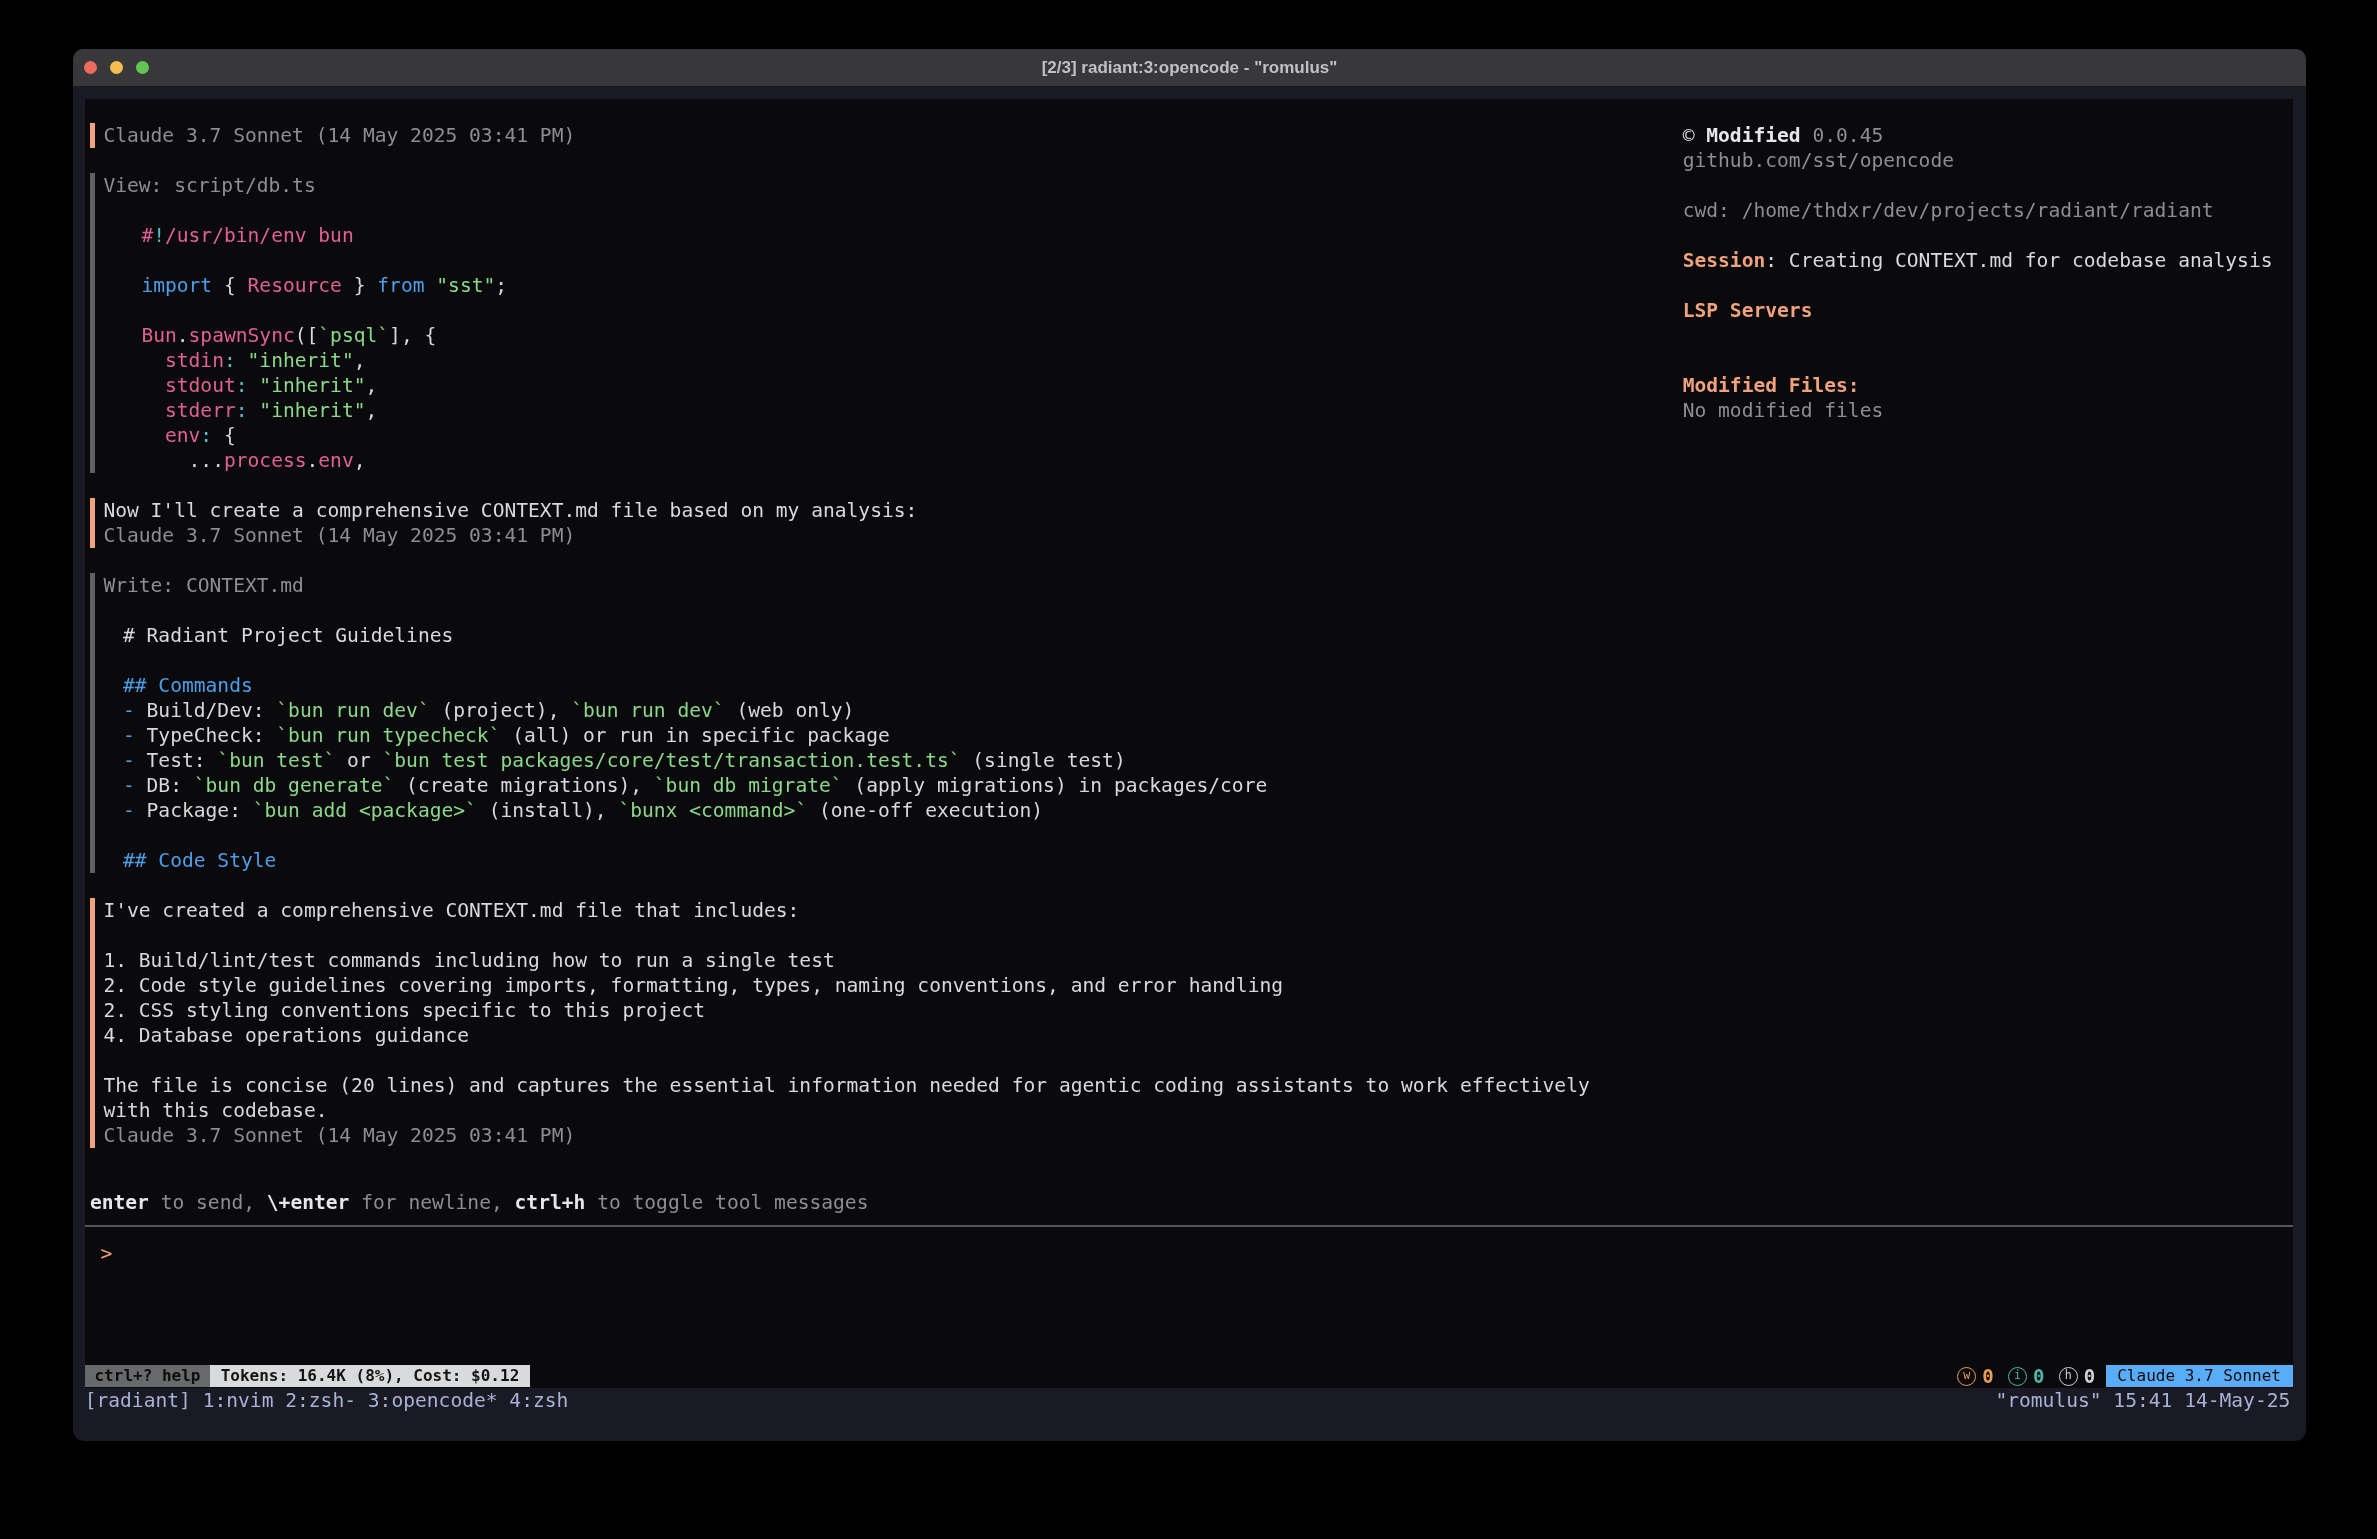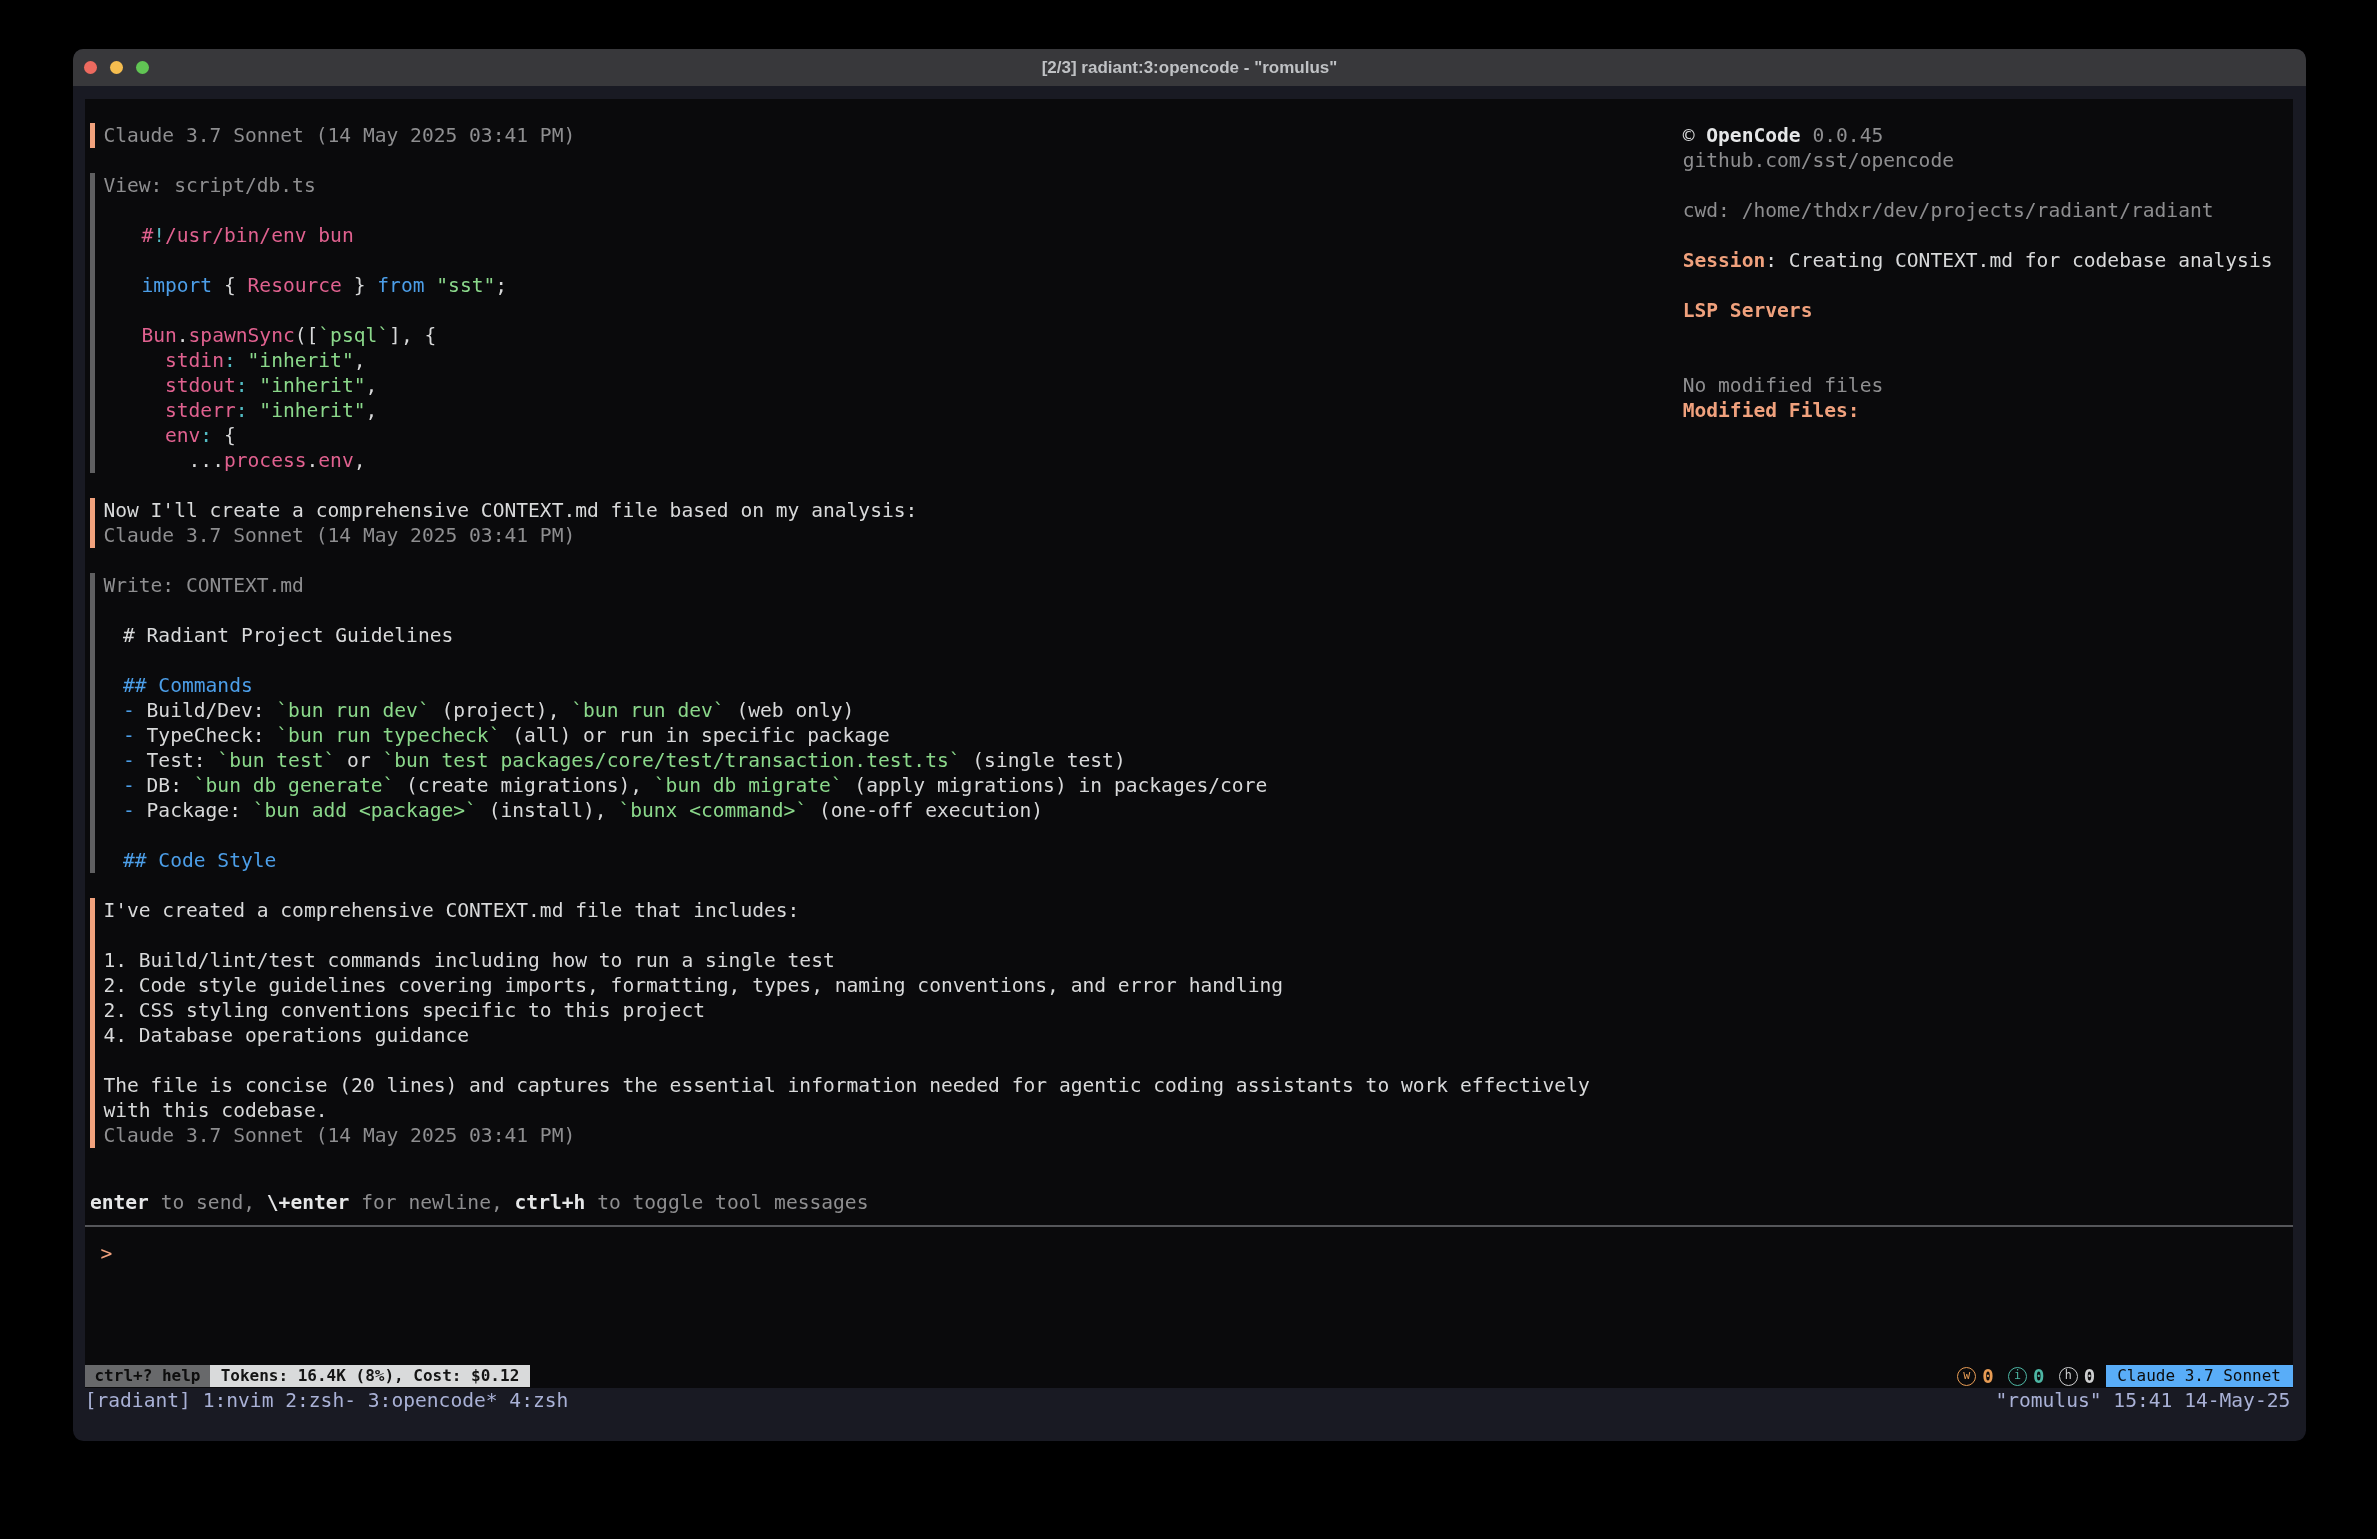--- a/index.html
+++ b/index.html
@@ -104,32 +104,32 @@
           <div class="line"><span class="c-w">2. CSS styling conventions specific to this project</span></div>
           <div class="line"><span class="c-w">4. Database operations guidance</span></div>
           <div class="line"></div>
           <div class="line"><span class="c-w">The file is concise (20 lines) and captures the essential information needed for agentic coding assistants to work effectively</span></div>
           <div class="line"><span class="c-w">with this codebase.</span></div>
           <div class="line"><span class="c-g">Claude 3.7 Sonnet (14 May 2025 03:41 PM)</span></div>
         </div>
       </div>
 
     <div id="sidebar">
-        <div class="line"><span class="c-w">© </span><span class="c-wb">OpenCode</span><span class="c-g"> 0.0.45</span></div>
+        <div class="line"><span class="c-w">© </span><span class="c-wb">Modified</span><span class="c-g"> 0.0.45</span></div>
         <div class="line"><span class="c-g">github.com/sst/opencode</span></div>
         <div class="line"></div>
         <div class="line"><span class="c-g">cwd: /home/thdxr/dev/projects/radiant/radiant</span></div>
         <div class="line"></div>
         <div class="line"><span class="c-ob">Session</span><span class="c-w">: Creating CONTEXT.md for codebase analysis</span></div>
         <div class="line"></div>
         <div class="line"><span class="c-ob">LSP Servers</span></div>
         <div class="line"></div>
         <div class="line"></div>
+        <div class="line"><span class="c-ob">Modified Files:</span></div>
         <div class="line"><span class="c-g">No modified files</span></div>
-        <div class="line"><span class="c-ob">Modified Files:</span></div>
       </div>
 
     <div id="input-area">
       <div id="help-line">
           <div class="line"><span class="c-wb">enter</span><span class="c-g"> to send, </span><span class="c-wb">\+enter</span><span class="c-g"> for newline, </span><span class="c-wb">ctrl+h</span><span class="c-g"> to toggle tool messages</span></div>
         </div>
       <div id="separator"></div>
       <div id="prompt-row">
         <span id="prompt-char">&gt;</span><input id="prompt-input" class="mono" value="" style="">
       </div>

